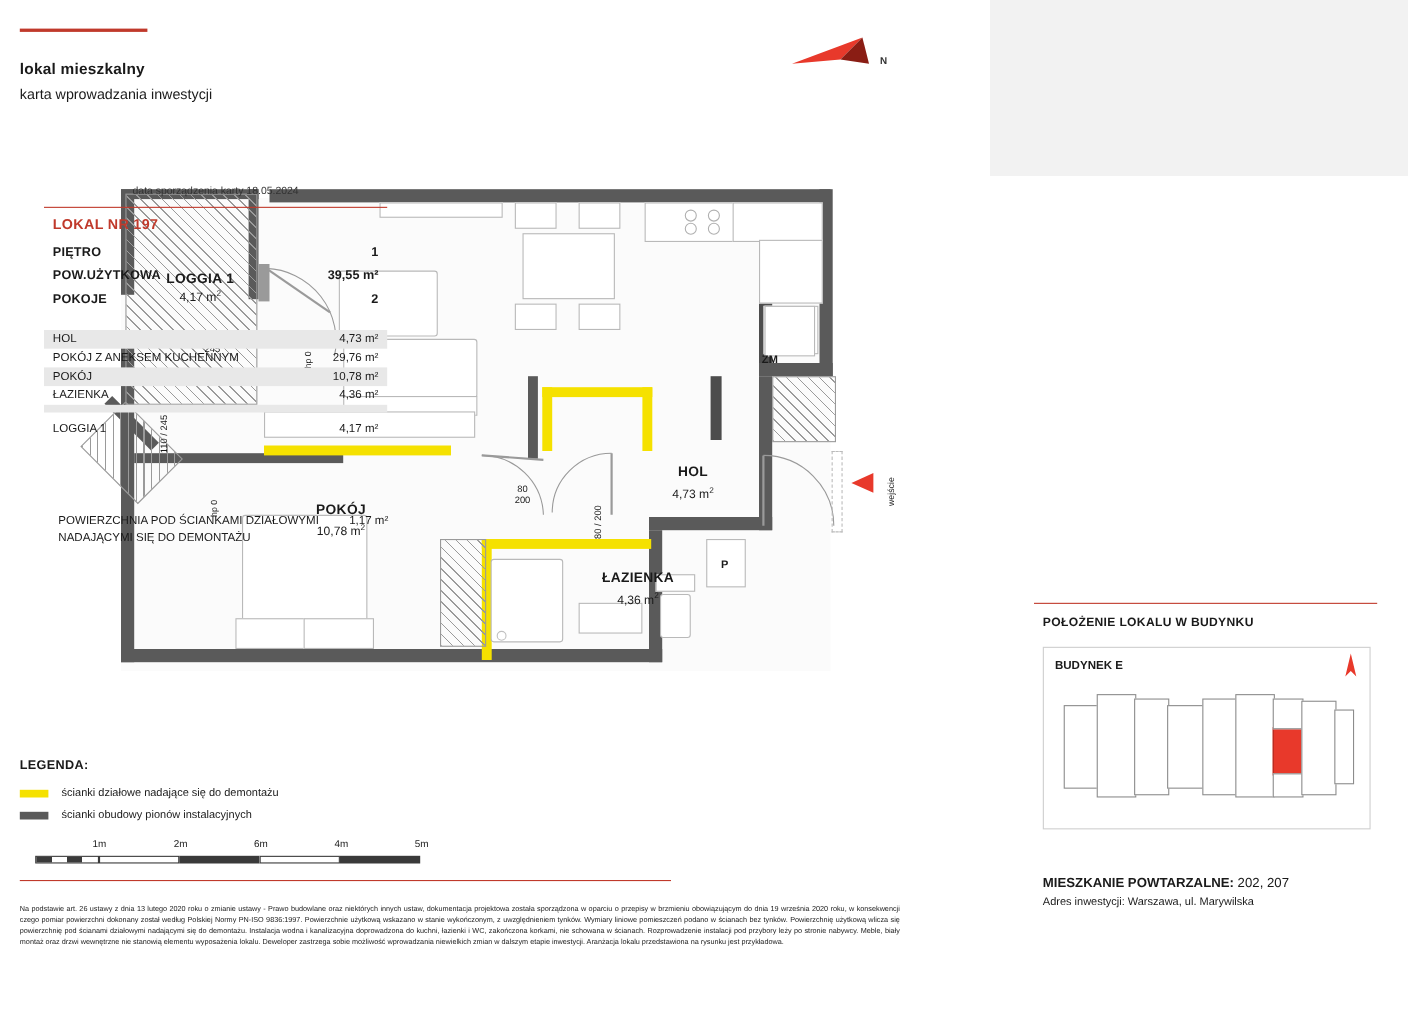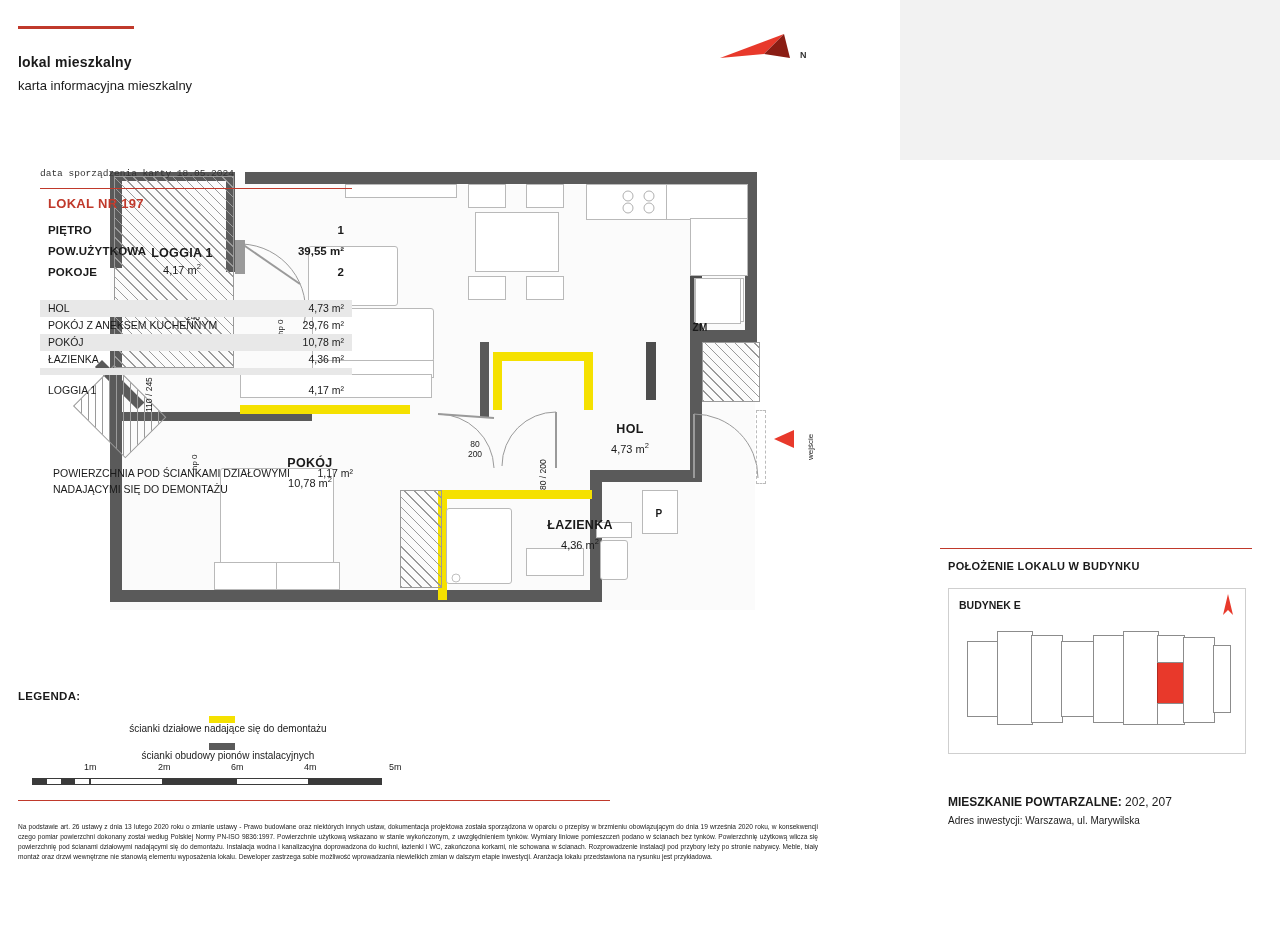--- a/index.html
+++ b/index.html
@@ -37,42 +37,42 @@
   .lbl .a sup{font-size:7.5px;}
   .dim{position:absolute;font-size:8.5px;text-align:center;line-height:1.15;color:#1a1a1a;}
   .dimv{position:absolute;font-size:8.5px;line-height:1.15;color:#1a1a1a;
         transform:rotate(-90deg);transform-origin:left top;white-space:nowrap;}
   .hp{position:absolute;font-size:8px;transform:rotate(-90deg);transform-origin:left top;white-space:nowrap;}
   .entry-lbl{position:absolute;font-size:8px;transform:rotate(-90deg);transform-origin:left top;white-space:nowrap;}
 
   
   .legend{position:absolute;left:18px;top:690px;width:420px;}
   .legend h4{margin:0 0 14px 0;font-size:11.5px;font-weight:bold;letter-spacing:.3px;}
-  .legend .row{display:flex;align-items:center;margin-bottom:9px;flex-direction:column;}
+  .legend .row{display:flex;align-items:center;margin-bottom:9px;}
   .legend .sw{width:26px;height:7px;margin-right:12px;flex:none;}
   .legend .sw.y{background:#f5e100;}
   .legend .sw.g{background:#5a5a5a;}
   .legend .txt{font-size:10px;}
 
   .scale{position:absolute;left:18px;top:762px;width:400px;height:34px;}
   .scale .ticklbl{position:absolute;font-size:9px;}
   .scale .bar{position:absolute;top:16px;height:7px;}
   .scale .bar.b{background:#3a3a3a;}
   .scale .bar.w{background:#fff;border:1px solid #3a3a3a;box-sizing:border-box;}
   .scale .chk{position:absolute;top:16px;height:7px;
     background-image:linear-gradient(90deg,#3a3a3a 0 25%,#fff 25% 50%,#3a3a3a 50% 75%,#fff 75% 100%);
     border:1px solid #3a3a3a;box-sizing:border-box;}
   .redline{position:absolute;left:18px;top:800px;width:592px;height:1px;background:#c0392b;}
 
   .disclaimer{position:absolute;left:18px;top:822px;width:800px;font-size:6.6px;line-height:1.5;color:#222;text-align:justify;}
 
   
   .panel{position:absolute;left:900px;top:0;width:380px;height:926px;background:#fff;}
   .panel .topgray{position:absolute;left:0;top:0;width:380px;height:160px;background:#f2f2f2;}
-  .p-date{position:absolute;left:40px;top:168px;width:312px;text-align:left;font-size:9.5px;color:#333;font-family:Liberation Mono, monospace;}
+  .p-date{position:absolute;left:40px;top:168px;width:312px;text-align:center;font-size:9.5px;color:#333;}
   .p-rule{position:absolute;left:40px;top:188px;width:312px;height:1px;background:#c0392b;}
   .p-lokal{position:absolute;left:48px;top:196px;font-size:13px;font-weight:bold;color:#c0392b;letter-spacing:.3px;}
 
   .kv{position:absolute;left:48px;width:296px;font-size:11.5px;}
   .kv .k{position:absolute;left:0;font-weight:bold;letter-spacing:.2px;}
   .kv .v{position:absolute;right:0;font-weight:bold;}
 
   .rowsarea{position:absolute;left:40px;top:300px;width:312px;}
   .arow{position:relative;height:17px;font-size:10.5px;}
   .arow.shade{background:#e8e8e8;}
@@ -98,21 +98,21 @@
   .p-foot1 b{font-weight:bold;}
   .p-foot2{position:absolute;left:948px;top:815px;font-size:10px;}
 </style>
 </head>
 <body>
 
 <div class="page">
 
   <div class="hdr-rule"></div>
   <div class="hdr-title">lokal mieszkalny</div>
-  <div class="hdr-sub">karta informacyjna mieszkalny</div>
+  <div class="hdr-sub">karta wprowadzania inwestycji</div>
 
   <div class="compass">
     <svg width="100" height="48" viewBox="0 0 100 48">
       <polygon points="2,28 66,4 46,24" fill="#e8392b"></polygon>
       <polygon points="66,4 46,24 72,28" fill="#8a1d14"></polygon>
     </svg>
     <span class="lbl">N</span>
   </div>
 
   <div class="plan">
@@ -276,21 +276,21 @@
       <span class="sw g"></span>
       <span class="txt">ścianki obudowy pionów instalacyjnych</span>
     </div>
   </div>
 
   <div class="scale">
     <span class="ticklbl" style="left:66px;top:0;">1m</span>
     <span class="ticklbl" style="left:140px;top:0;">2m</span>
     <span class="ticklbl" style="left:213px;top:0;">6m</span>
     <span class="ticklbl" style="left:286px;top:0;">4m</span>
-    <span class="ticklbl" style="left:359px;top:0;margin-left:12px;">5m</span>
+    <span class="ticklbl" style="left:359px;top:0;">5m</span>
     <span class="chk" style="left:14px;width:58px;"></span>
     <span class="bar w" style="left:72px;width:73px;"></span>
     <span class="bar b" style="left:145px;width:73px;"></span>
     <span class="bar w" style="left:218px;width:73px;"></span>
     <span class="bar b" style="left:291px;width:73px;"></span>
   </div>
   <div class="redline"></div>
 
   <div class="disclaimer">Na podstawie art. 26 ustawy z dnia 13 lutego 2020 roku o zmianie ustawy - Prawo budowlane oraz niektórych innych ustaw, dokumentacja projektowa została sporządzona w oparciu o przepisy w brzmieniu obowiązującym do dnia 19 września 2020 roku, w konsekwencji czego pomiar powierzchni dokonany został według Polskiej Normy PN-ISO 9836:1997. Powierzchnie użytkową wskazano w stanie wykończonym, z uwzględnieniem tynków. Wymiary liniowe pomieszczeń podano w ścianach bez tynków. Powierzchnię użytkową wlicza się powierzchnię pod ścianami działowymi nadającymi się do demontażu. Instalacja wodna i kanalizacyjna doprowadzona do kuchni, łazienki i WC, zakończona korkami, nie schowana w ścianach. Rozprowadzenie instalacji pod przybory leży po stronie nabywcy. Meble, biały montaż oraz drzwi wewnętrzne nie stanowią elementu wyposażenia lokalu. Deweloper zastrzega sobie możliwość wprowadzania niewielkich zmian w dalszym etapie inwestycji. Aranżacja lokalu przedstawiona na rysunku jest przykładowa.</div>
 

